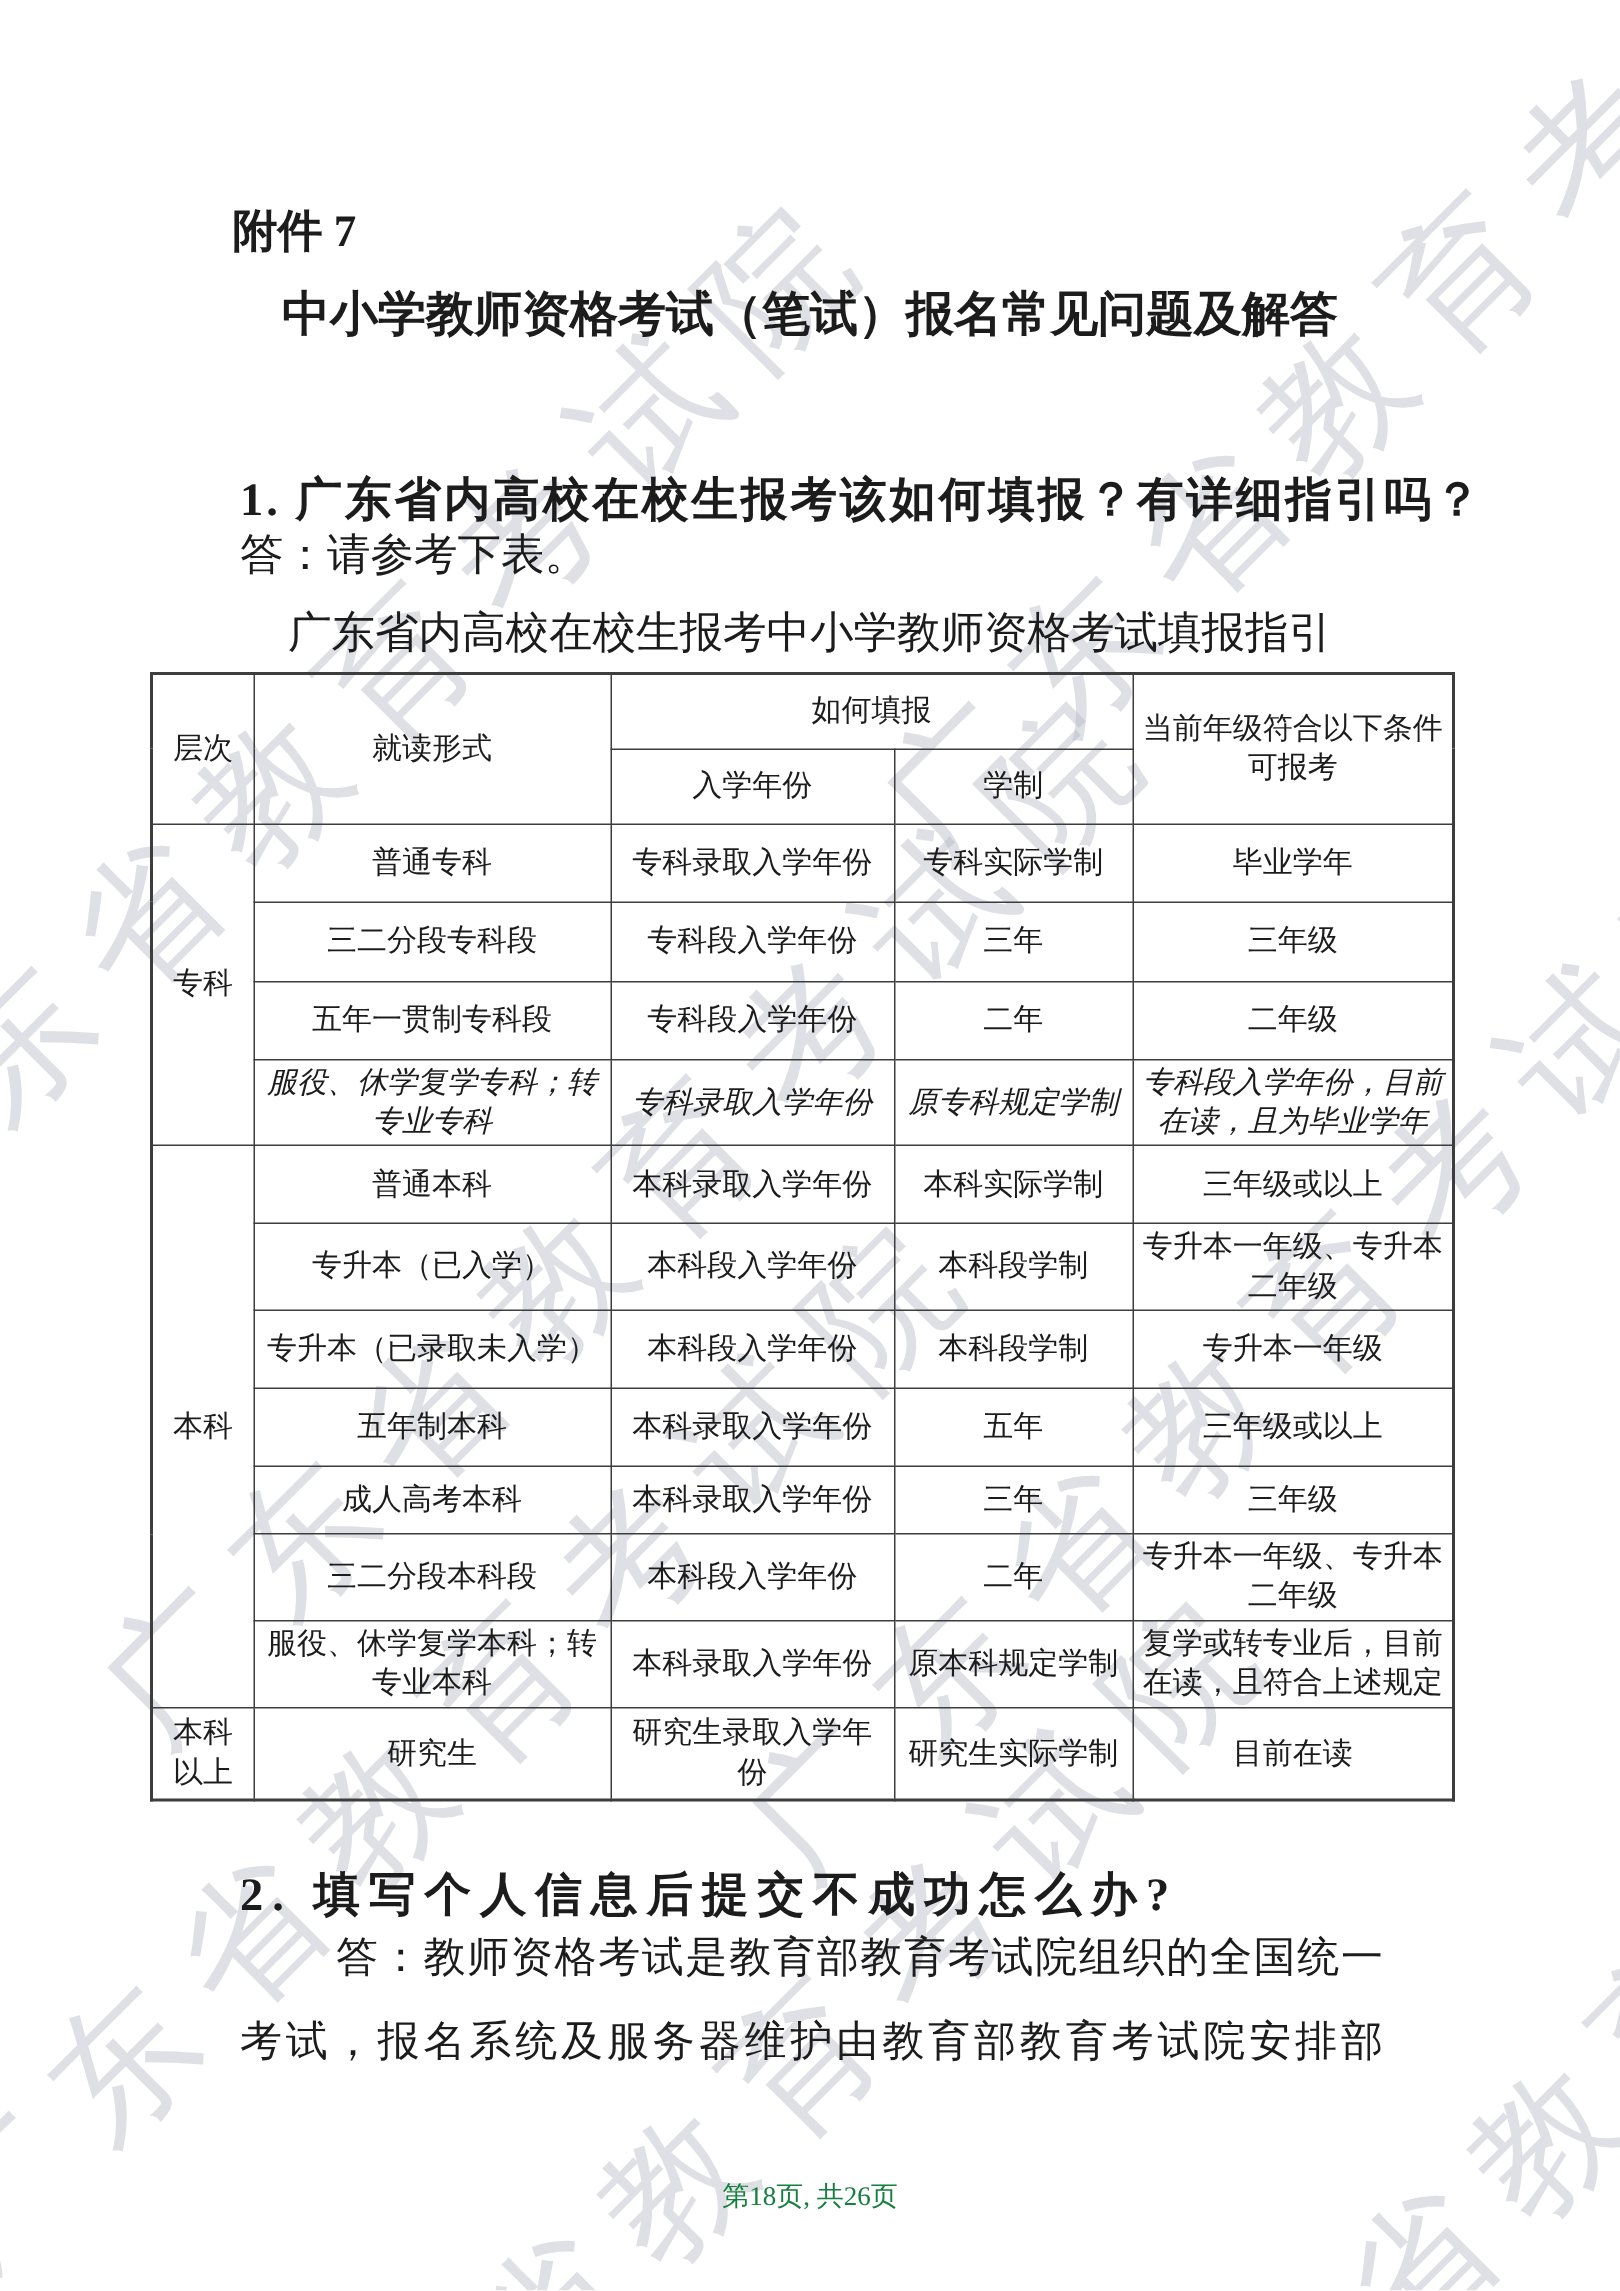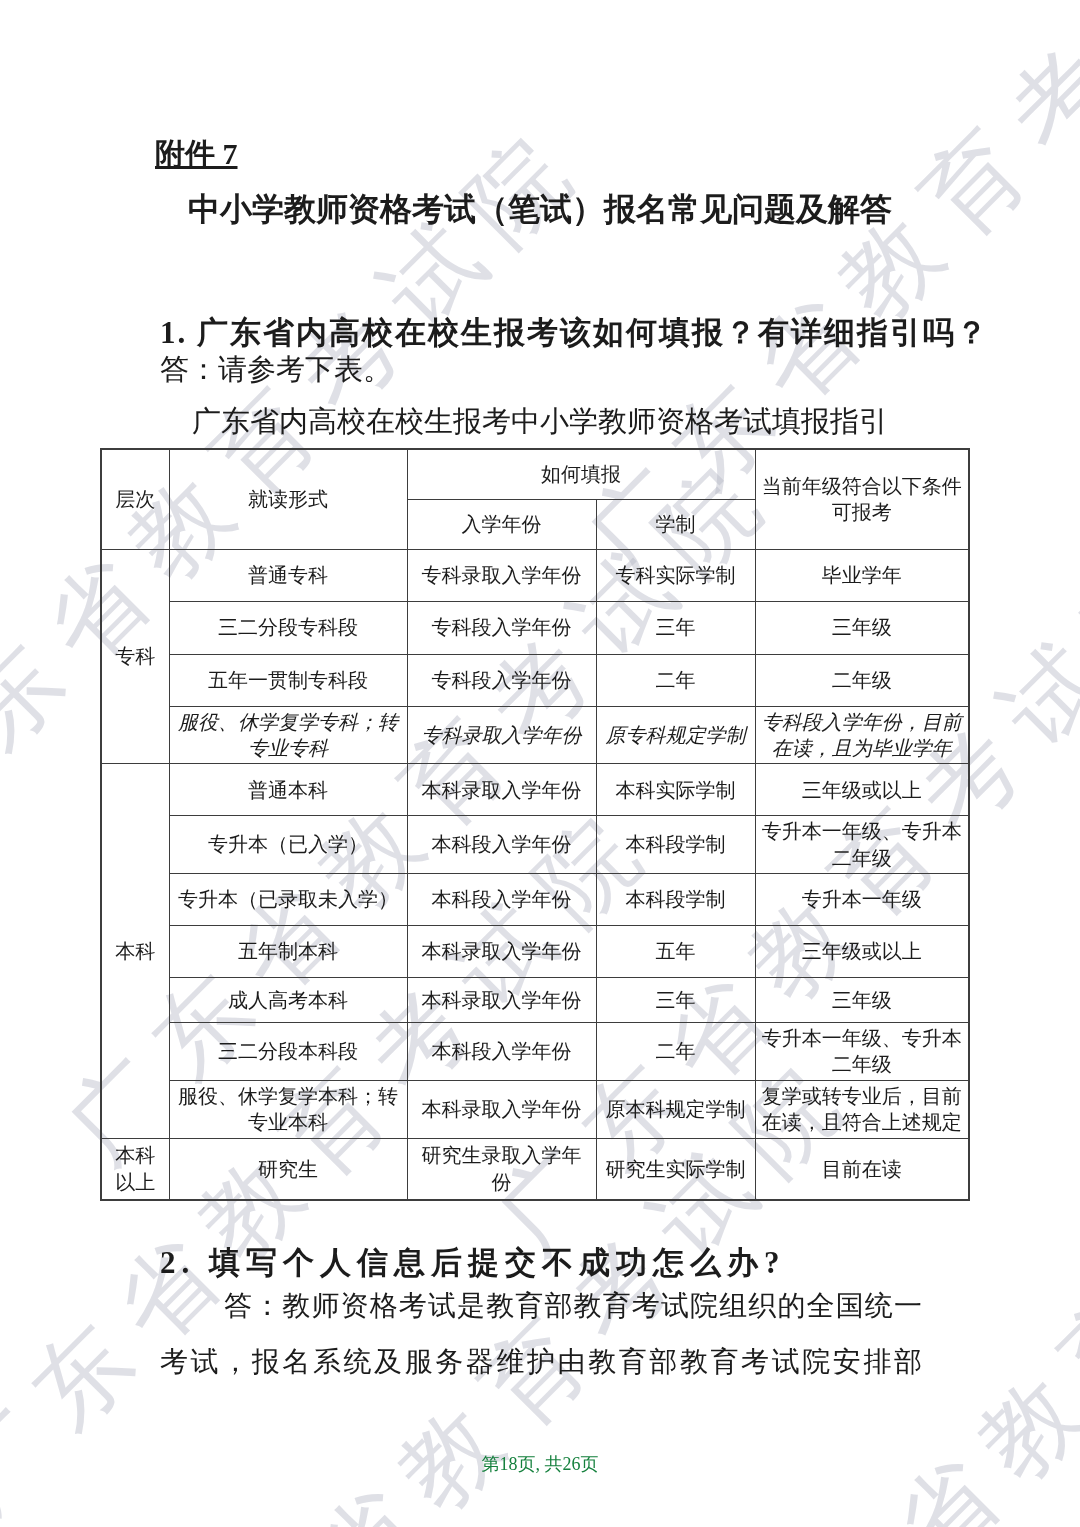--- a/index.html
+++ b/index.html
@@ -9,21 +9,21 @@
     color:#1c1c1c;
   }
   
   .wm {
     position:absolute; z-index:0; white-space:nowrap; pointer-events:none;
     font-family:"Liberation Sans","DejaVu Sans",sans-serif;
     font-size:95px; letter-spacing:24px; color:rgba(178,182,196,0.42);
     transform:rotate(-45deg); transform-origin:0 0;
   }
   .blk { position:absolute; z-index:1; }
-  .attachment { left:155px; top:134px; font-size:30px; font-weight:bold;text-decoration:underline; }
+  .attachment { left:155px; top:134px; font-size:30px; font-weight:bold; }
   .title { left:100px; top:188px; width:880px; text-align:center; font-size:32px; font-weight:bold; }
   .q-heading { font-size:31px; font-weight:bold; }
   .q1 { left:160px; top:312px; letter-spacing:2px; }
   .q1ans { left:160px; top:350px; font-size:29px; }
   .tbl-caption { left:106px; top:402px; width:868px; text-align:center; font-size:29px; }
   .tbl-wrap { left:100px; top:448px; }
   table.guide { border-collapse:collapse; table-layout:fixed; width:868px; border:2px solid #3d3d3d; }
   table.guide th, table.guide td {
     border:1px solid #3d3d3d; text-align:center; vertical-align:middle;
     font-weight:normal; font-size:20px; line-height:1.32; padding:2px 5px;

